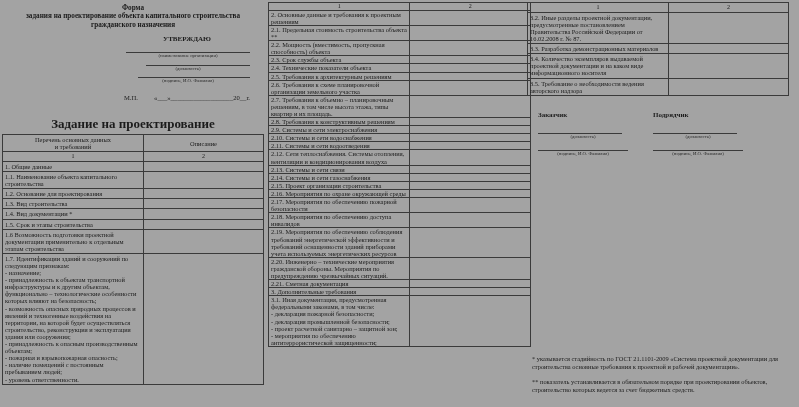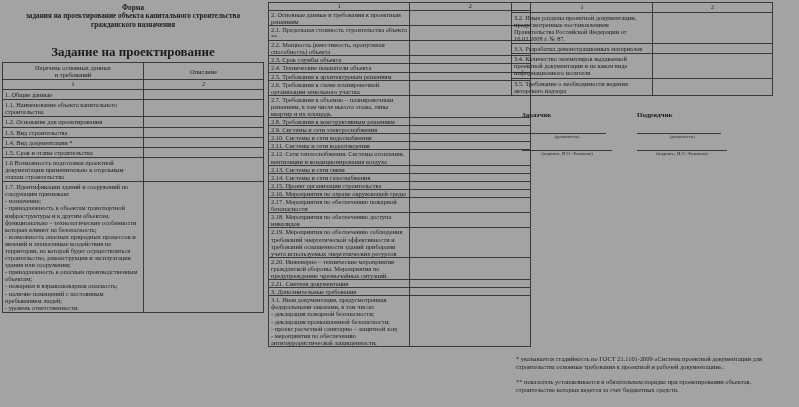--- a/index.html
+++ b/index.html
@@ -8,21 +8,21 @@
     width:799px;height:407px;
     overflow:hidden;
     background:#a3a3a3;
     font-family:"Liberation Serif","DejaVu Serif",serif;
     color:#1c1c1c;
     -webkit-font-smoothing:antialiased;
   }
   .page{position:absolute;top:0;height:407px;overflow:hidden;}
   #page1{left:0;width:266px;padding:0 2px;box-sizing:border-box;}
   #page2{left:266px;width:267px;padding:2px 2px 0 2px;box-sizing:border-box;}
-  #page3{left:508px;width:266px;padding:2px 1px 0 3px;box-sizing:border-box;}
+  #page3{left:524px;width:266px;padding:2px 1px 0 3px;box-sizing:border-box;}
 
   .doc-title{
     margin-top:4px;
     text-align:center;
     font-weight:bold;
     font-size:7.2px;
     line-height:8.4px;
     white-space:pre-line;
   }
   .approve{width:126px;margin:7px 14px 0 auto;}
@@ -83,20 +83,33 @@
 </head>
 <body>
 
 <div id="stage">
 
   <div class="page" id="page1">
     <div class="doc-title">Форма
 задания на проектирование объекта капитального строительства
 гражданского назначения</div>
 
+    <div class="approve">
+      <div class="approve-title">УТВЕРЖДАЮ</div>
+      <div class="blank b1"></div>
+      <div class="small-label">(наименование организации)</div>
+      <div class="blank b2"></div>
+      <div class="small-label">(должность)</div>
+      <div class="blank b3"></div>
+      <div class="small-label">(подпись, И.О. Фамилия)</div>
+      <div class="mp-row">
+        <span>М.П.</span>
+        <span>«___»___________________20__г.</span>
+      </div>
+    </div>
 
     <div class="doc-subtitle">Задание на проектирование</div>
 
     <table class="doc-table">
       <colgroup>
           <col class="colA">
           <col class="colB">
         </colgroup>
       <tbody>
           <tr class="hdr">

